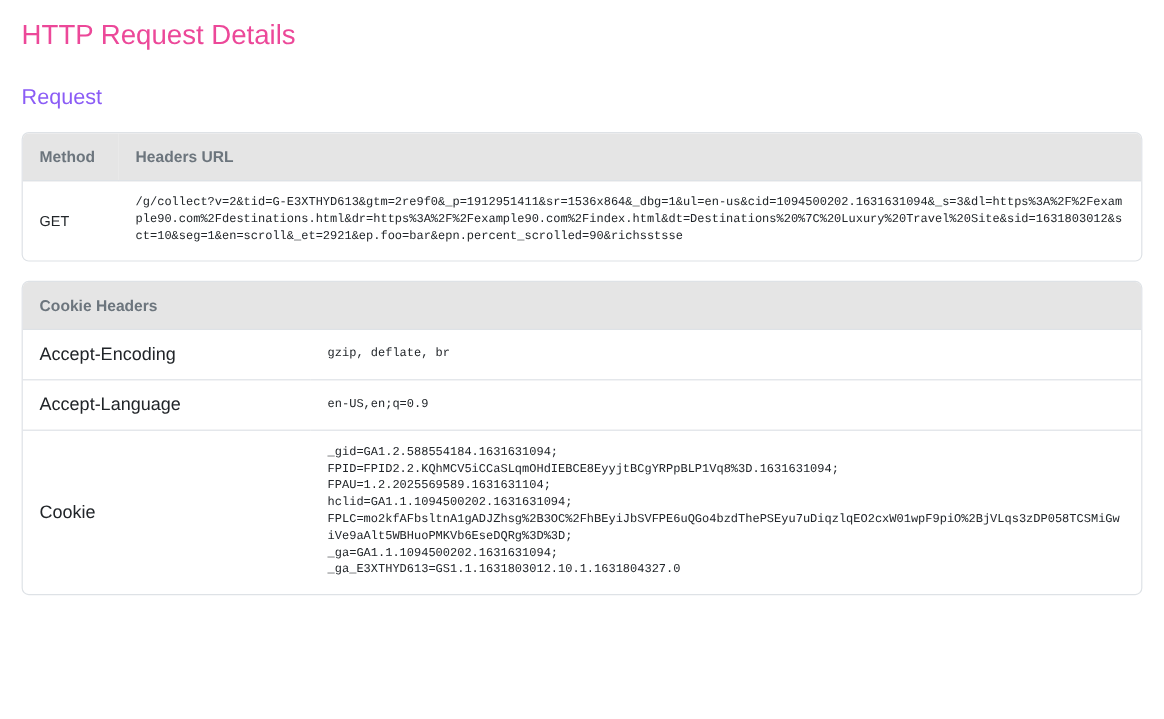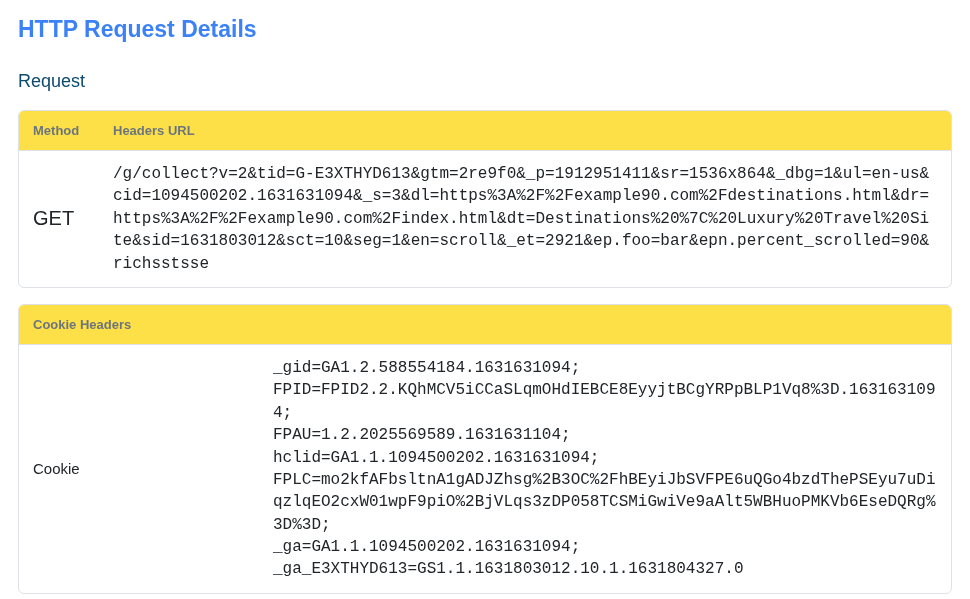--- a/index.html
+++ b/index.html
@@ -6,64 +6,64 @@
   body {
     margin: 0;
     padding: 16px 18px;
     font-family: -apple-system, BlinkMacSystemFont, "Segoe UI", Helvetica, Arial, sans-serif;
     background: #fff;
     color: #212529;
     width: 970px;
   }
   h1.page-title {
     font-size: 23px;
-    font-weight: 700;
+    font-weight: 400;
     margin: 0 0 28px 0;
-    color: #3b82f6;
+    color: #ec4899;
   }
   h2.section-title {
     font-size: 18px;
     font-weight: 500;
-    color: #0c4a6e;
+    color: #8b5cf6;
     margin: 0 0 18px 0;
   }
   .panel {
     border: 1px solid #dee2e6;
     border-radius: 6px;
     margin-bottom: 16px;
     overflow: hidden;
   }
   table {
     width: 100%;
     border-collapse: collapse;
   }
   thead th, .panel-header {
-    background: #fde047;
+    background: #e5e5e5;
     color: #6c757d;
     font-size: 13px;
     font-weight: 600;
     text-align: left;
     padding: 12px 14px;
     border-bottom: 1px solid #dee2e6;
   }
   .panel-header-row th:first-child {
     width: 80px;
   }
   tbody td {
     padding: 12px 14px;
     vertical-align: middle;
-    font-size: 20px;
+    font-size: 12px;
     border-top: 1px solid #dee2e6;
   }
   tbody tr:first-child td {
     border-top: none;
   }
   .mono {
     font-family: "SFMono-Regular", Menlo, Monaco, Consolas, "Courier New", monospace;
-    font-size: 16px;
+    font-size: 10px;
     line-height: 1.4;
     word-break: break-all;
     white-space: pre-wrap;
   }
   .headers-table td.hname {
     width: 240px;
     font-size: 15px;
   }
 </style>
 </head>
@@ -92,20 +92,28 @@
 
 <div class="panel">
   <table class="headers-table">
     <thead>
       <tr>
         <th colspan="2" class="panel-header">Cookie Headers</th>
       </tr>
     </thead>
     <tbody id="headers-body">
         <tr>
+          <td class="hname">Accept-Encoding</td>
+          <td class="mono">gzip, deflate, br</td>
+        </tr>
+        <tr>
+          <td class="hname">Accept-Language</td>
+          <td class="mono">en-US,en;q=0.9</td>
+        </tr>
+        <tr>
           <td class="hname">Cookie</td>
           <td class="mono">_gid=GA1.2.588554184.1631631094;
 FPID=FPID2.2.KQhMCV5iCCaSLqmOHdIEBCE8EyyjtBCgYRPpBLP1Vq8%3D.1631631094;
 FPAU=1.2.2025569589.1631631104;
 hclid=GA1.1.1094500202.1631631094;
 FPLC=mo2kfAFbsltnA1gADJZhsg%2B3OC%2FhBEyiJbSVFPE6uQGo4bzdThePSEyu7uDiqzlqEO2cxW01wpF9piO%2BjVLqs3zDP058TCSMiGwiVe9aAlt5WBHuoPMKVb6EseDQRg%3D%3D;
 _ga=GA1.1.1094500202.1631631094;
 _ga_E3XTHYD613=GS1.1.1631803012.10.1.1631804327.0</td>
         </tr>
       </tbody>

